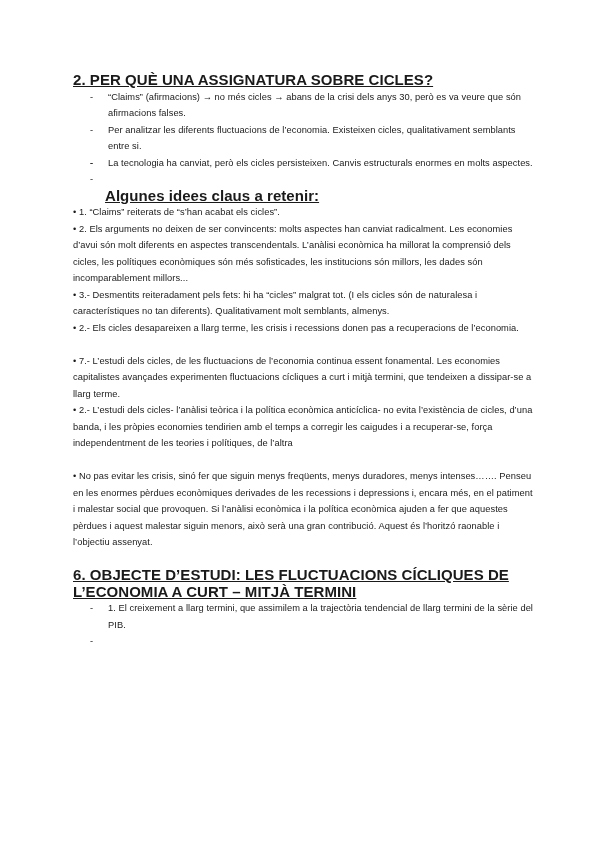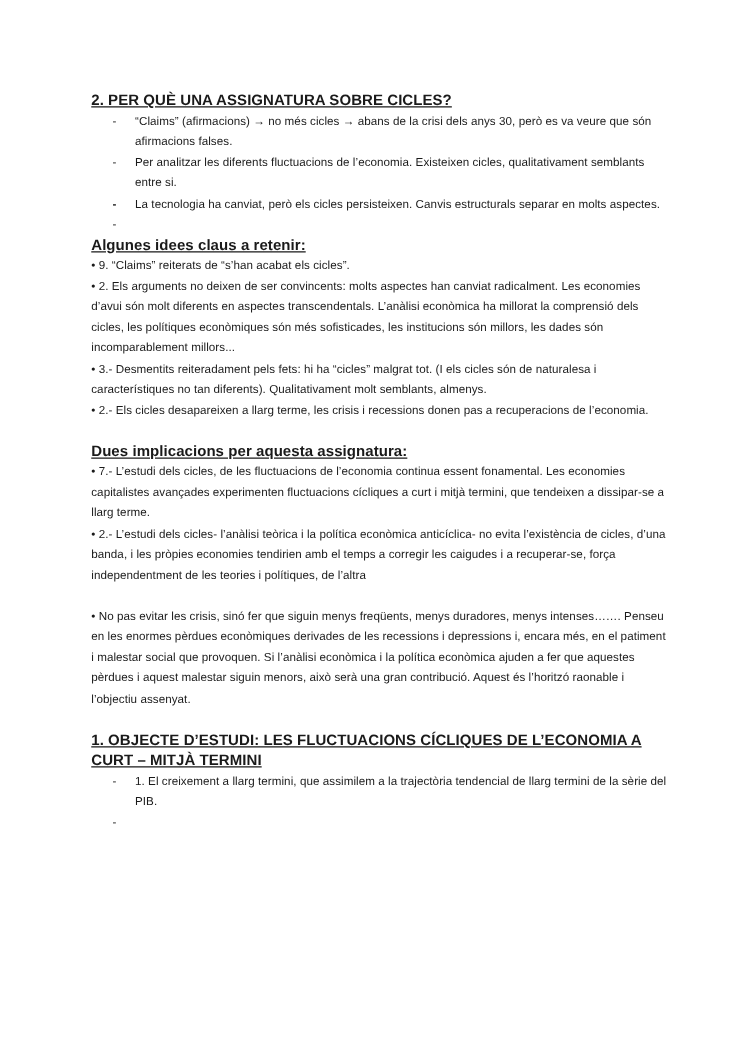--- a/index.html
+++ b/index.html
@@ -7,23 +7,23 @@
       width: 600px; height: 848px; overflow: hidden; position: relative;
       font-family: "Liberation Sans", "DejaVu Sans", sans-serif;
       color: #1a1a1a;
     }
     .page {
       position: absolute; left: 73px; top: 72px; width: 462px;
       font-size: 9.3px; line-height: 16.5px; letter-spacing: 0.05px;
     }
     .h {
       font-weight: bold; text-decoration: underline; margin: 0;
-      font-size: 12px; line-height: 16.5px;
+      font-size: 15px; line-height: 16.5px;
     }
-    .h.sub { font-weight: bold; }
+    .h.sub { font-weight: bold; margin-left: 32px; }
     .dash-list { list-style: none; margin: 0; padding: 0; }
     .dash-item {
       position: relative; padding-left: 35px; margin: 0;
     }
     .dash-item .dash {
       position: absolute; left: 17px; top: 0;
     }
     .para { margin: 0; }
     .gap { height: 16.5px; }
   </style>
@@ -40,48 +40,47 @@
     </li>
     <li class="dash-item">
       <span class="dash">-</span>
       <span>Per analitzar les diferents fluctuacions de l’economia. Existeixen cicles, qualitativament semblants entre si.</span>
     </li>
     <li class="dash-item">
       <span class="dash">-</span>
     </li>
     <li class="dash-item">
       <span class="dash">-</span>
-      <span>La tecnologia ha canviat, però els cicles persisteixen. Canvis estructurals separar en molts aspectes.</span>
+      <span>La tecnologia ha canviat, però els cicles persisteixen. Canvis estructurals enormes en molts aspectes.</span>
     </li>
     <li class="dash-item">
       <span class="dash">-</span>
     </li>
   </ul>
 
   <div class="gap"></div>
 
   <h3 class="h sub">Algunes idees claus a retenir:</h3>
-  <p class="para">• 9. “Claims” reiterats de “s’han acabat els cicles”.</p>
+  <p class="para">• 1. “Claims” reiterats de “s’han acabat els cicles”.</p>
   <p class="para">• 2. Els arguments no deixen de ser convincents: molts aspectes han canviat radicalment. Les economies d’avui són molt diferents en aspectes transcendentals. L’anàlisi econòmica ha millorat la comprensió dels cicles, les polítiques econòmiques són més sofisticades, les institucions són millors, les dades són incomparablement millors...</p>
   <p class="para">• 3.- Desmentits reiteradament pels fets: hi ha “cicles” malgrat tot. (I els cicles són de naturalesa i característiques no tan diferents). Qualitativament molt semblants, almenys.</p>
   <p class="para">• 2.- Els cicles desapareixen a llarg terme, les crisis i recessions donen pas a recuperacions de l’economia.</p>
 
   <div class="gap"></div>
 
-  <h3 class="h sub">Dues implicacions per aquesta assignatura:</h3>
   <p class="para">• 7.- L’estudi dels cicles, de les fluctuacions de l’economia continua essent fonamental. Les economies capitalistes avançades experimenten fluctuacions cícliques a curt i mitjà termini, que tendeixen a dissipar-se a llarg terme.</p>
   <p class="para">• 2.- L’estudi dels cicles- l’anàlisi teòrica i la política econòmica anticíclica- no evita l’existència de cicles, d’una banda, i les pròpies economies tendirien amb el temps a corregir les caigudes i a recuperar-se, força independentment de les teories i polítiques, de l’altra</p>
 
   <div class="gap"></div>
 
   <p class="para">• No pas evitar les crisis, sinó fer que siguin menys freqüents, menys duradores, menys intenses……. Penseu en les enormes pèrdues econòmiques derivades de les recessions i depressions i, encara més, en el patiment i malestar social que provoquen. Si l’anàlisi econòmica i la política econòmica ajuden a fer que aquestes pèrdues i aquest malestar siguin menors, això serà una gran contribució. Aquest és l’horitzó raonable i l’objectiu assenyat.</p>
 
   <div class="gap"></div>
 
-  <h2 class="h">1. OBJECTE D’ESTUDI: LES FLUCTUACIONS CÍCLIQUES DE L’ECONOMIA A CURT – MITJÀ TERMINI</h2>
+  <h2 class="h">6. OBJECTE D’ESTUDI: LES FLUCTUACIONS CÍCLIQUES DE L’ECONOMIA A CURT – MITJÀ TERMINI</h2>
   <ul class="dash-list">
     <li class="dash-item">
       <span class="dash">-</span>
       <span>1. El creixement a llarg termini, que assimilem a la trajectòria tendencial de llarg termini de la sèrie del PIB.</span>
     </li>
     <li class="dash-item">
       <span class="dash">-</span>
     </li>
   </ul>
 

